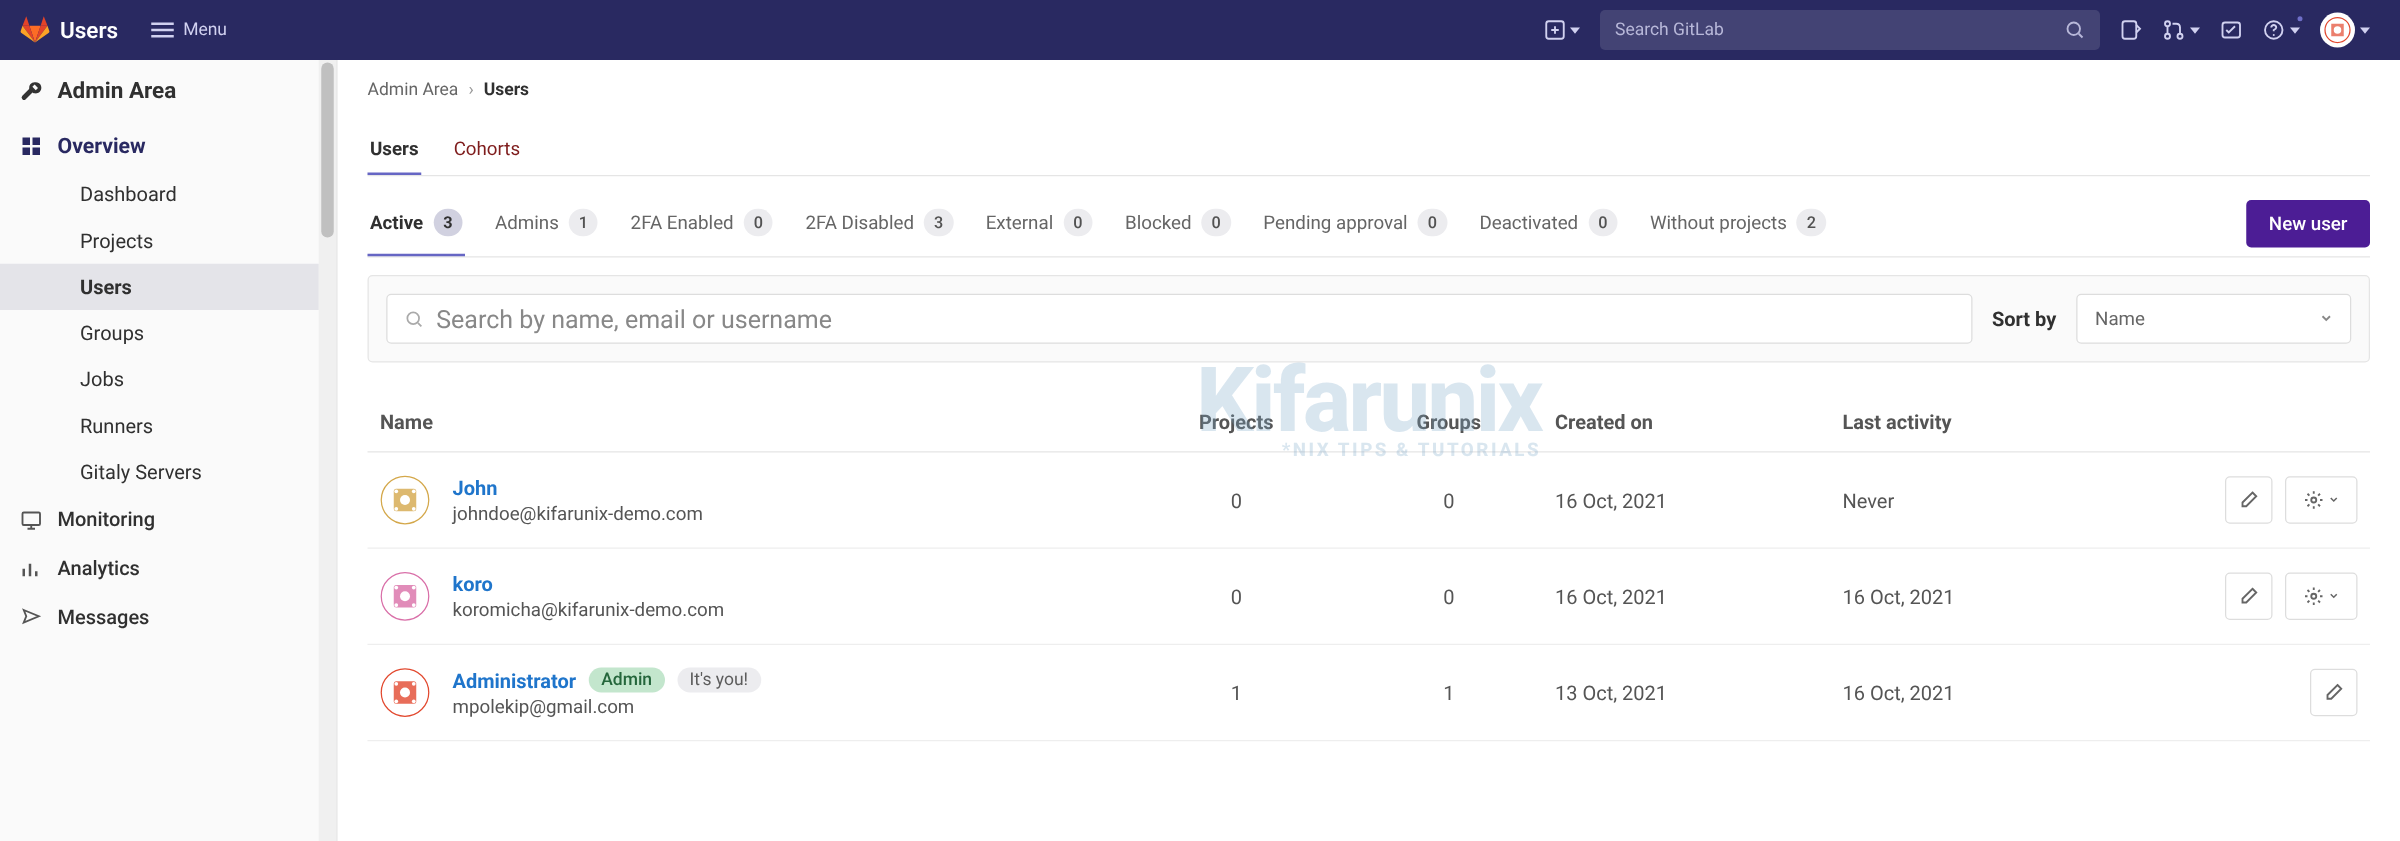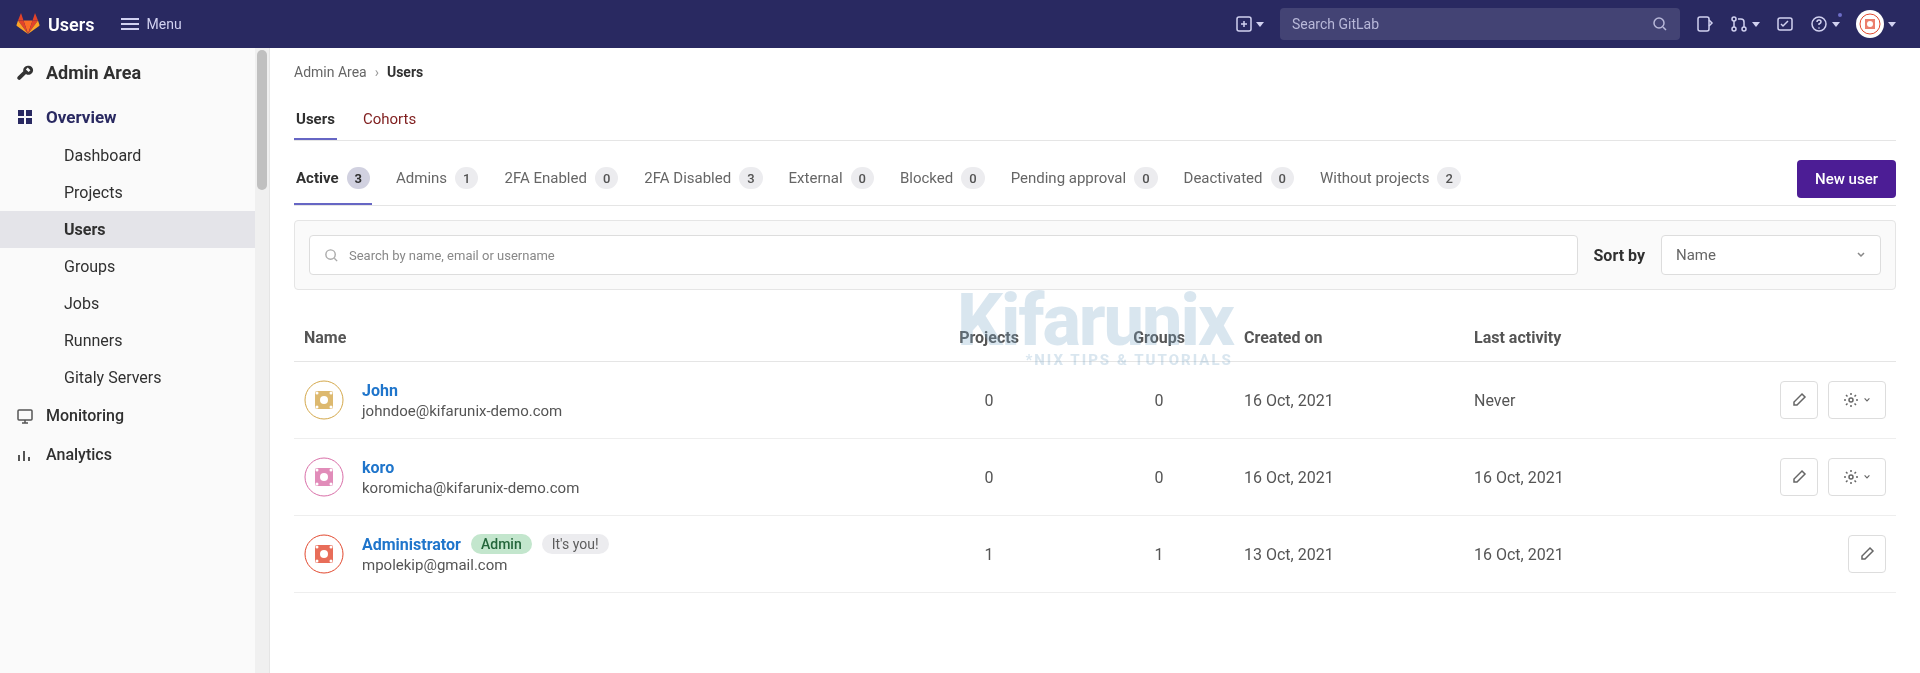--- a/index.html
+++ b/index.html
@@ -51,21 +51,21 @@
 .filter-row { display: flex; align-items: center; border-bottom: 1px solid #e5e5e5; padding-bottom: 0; margin-bottom: 14px; }
 .filter-tabs { display: flex; gap: 22px; flex: 1; }
 .filter-tab { display: flex; align-items: center; gap: 8px; padding: 14px 2px; font-size: 15px; color: #666; cursor: pointer; border-bottom: 2px solid transparent; }
 .filter-tab.active { color: #303030; font-weight: 700; border-bottom-color: #6666c4; }
 .count-badge { display: inline-flex; align-items: center; justify-content: center; min-width: 22px; height: 22px; padding: 0 8px; border-radius: 11px; background: #ececef; color: #525252; font-size: 13px; font-weight: 500; }
 .filter-tab.active .count-badge { background: #d1d1e0; color: #303030; font-weight: 700; }
 .new-user-btn { background: #4c1d95; color: #fff; border: none; padding: 10px 18px; border-radius: 4px; font-size: 15px; font-weight: 500; cursor: pointer; margin-left: 16px; }
 
 .search-sort { display: flex; align-items: center; gap: 16px; margin-bottom: 24px; background: #fafafa; padding: 14px; border: 1px solid #e5e5e5; border-radius: 4px; }
 .search-box { flex: 1; display: flex; align-items: center; height: 40px; background: #fff; border: 1px solid #ddd; border-radius: 4px; padding: 0 14px; gap: 10px; }
-.search-box input { flex: 1; border: none; outline: none; font-size: 13px; color: #303030; }
+.search-box input { flex: 1; border: none; outline: none; font-size: 20px; color: #303030; }
 .search-box input::placeholder { color: #888; }
 .sort-label { font-size: 16px; font-weight: 700; color: #303030; }
 .sort-select { display: flex; align-items: center; justify-content: space-between; height: 40px; min-width: 220px; background: #fff; border: 1px solid #ddd; border-radius: 4px; padding: 0 14px; font-size: 15px; color: #666; cursor: pointer; }
 
 
 .utable { width: 100%; }
 .utable .thead { display: flex; padding: 14px 10px; border-bottom: 1px solid #e5e5e5; font-size: 16px; font-weight: 700; color: #555; }
 .utable .trow { display: flex; align-items: center; padding: 18px 10px; border-bottom: 1px solid #eee; font-size: 16px; }
 .col-name { flex: 0 0 600px; display: flex; align-items: center; gap: 18px; }
 .col-projects { flex: 0 0 170px; text-align: center; color: #555; }
@@ -212,20 +212,28 @@
             <span>Monitoring</span>
           </div>
           <div class="section-header plain">
             <span class="side-icon">
               <svg width="18" height="18" viewBox="0 0 18 18">
                 <path d="M3 15V9m5 6V5m5 10v-4" stroke="#555" stroke-width="2" fill="none"></path>
               </svg>
             </span>
             <span>Analytics</span>
           </div>
+          <div class="section-header plain">
+            <span class="side-icon">
+              <svg width="18" height="18" viewBox="0 0 18 18">
+                <path d="M3 3l12 5-12 5 2-5-2-5z" fill="none" stroke="#555" stroke-width="1.5"></path>
+              </svg>
+            </span>
+            <span>Messages</span>
+          </div>
         </div>
     </div>
   </div>
 
   <div class="main">
     <div class="wmark">
       <span>Kifarunix</span>
       <span class="sub">*NIX TIPS &amp; TUTORIALS</span>
     </div>
 

